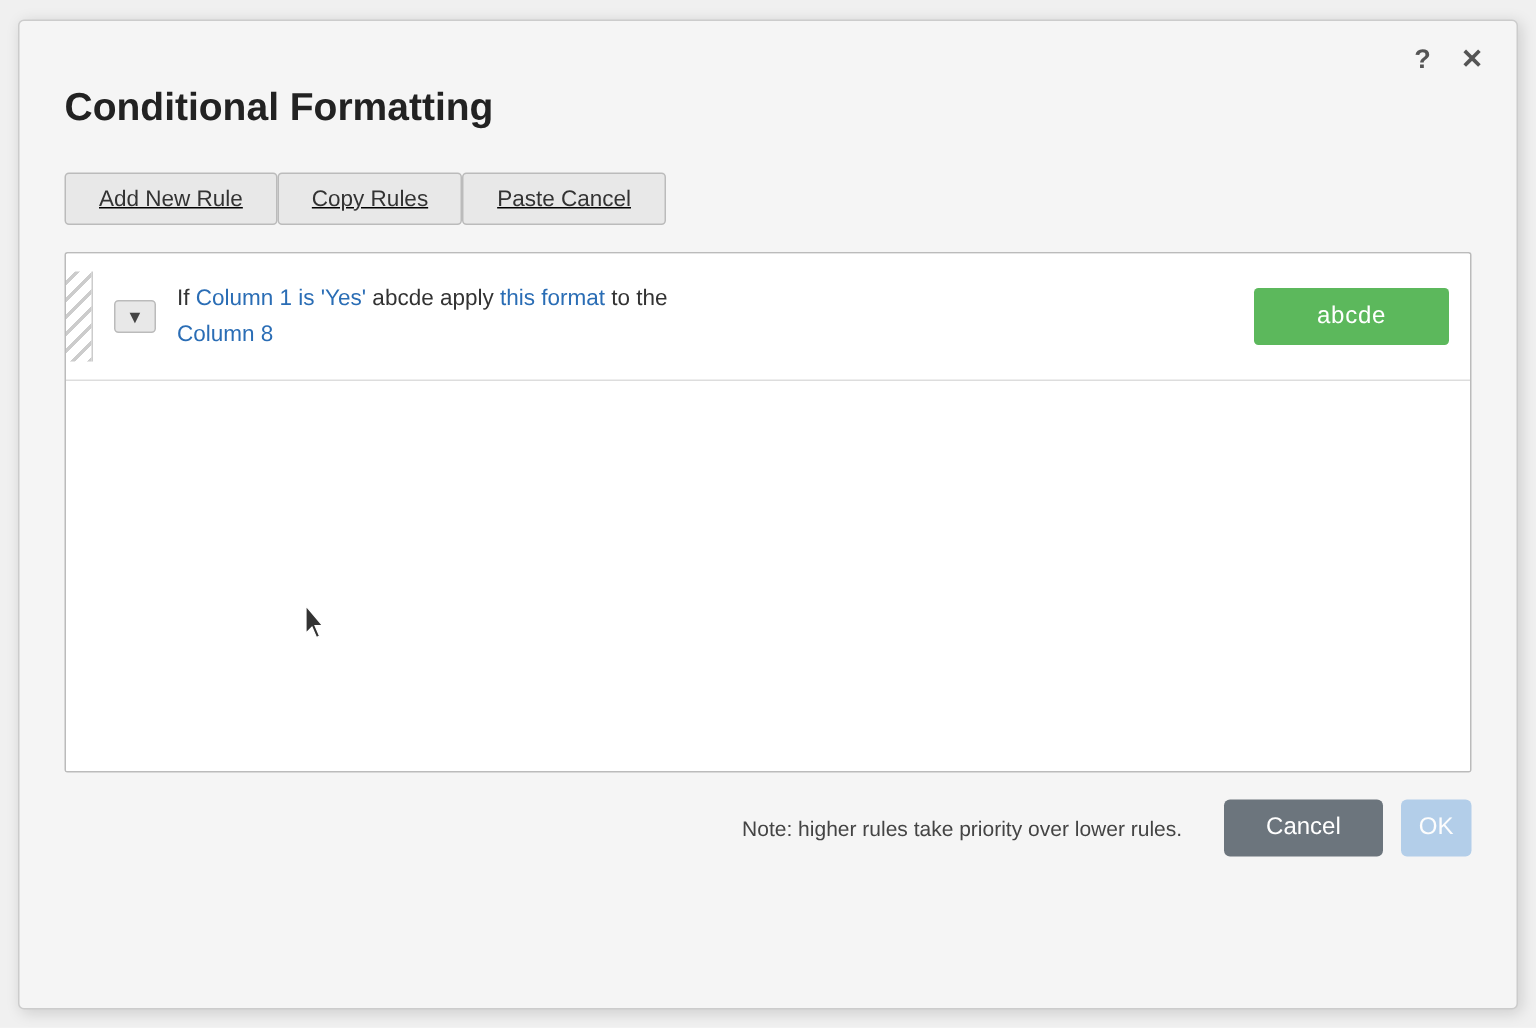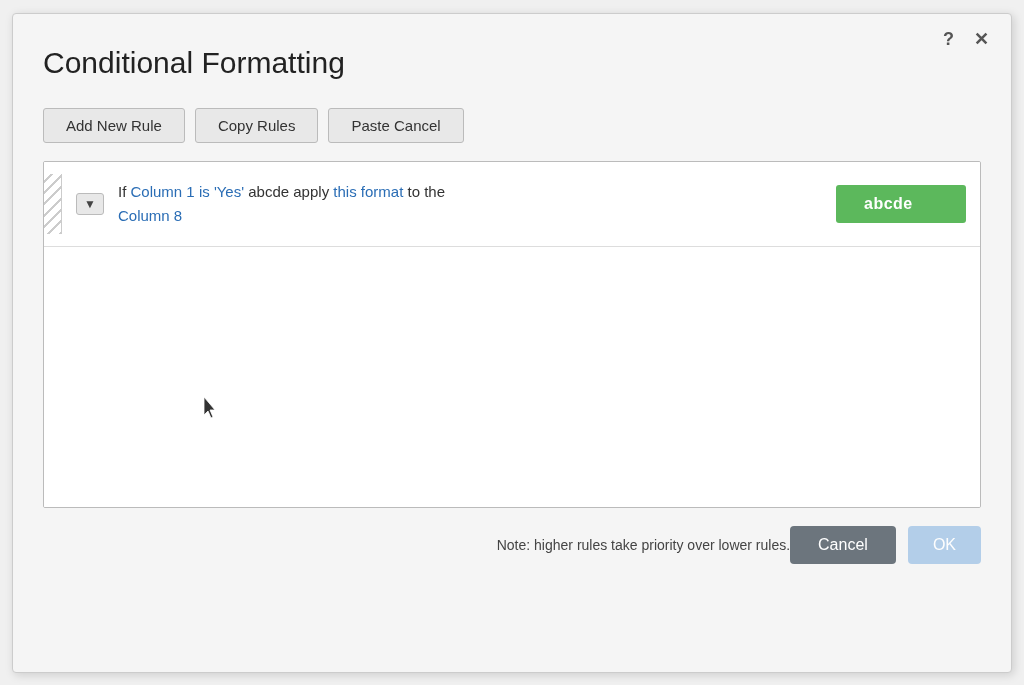--- a/index.html
+++ b/index.html
@@ -42,31 +42,31 @@
       border: none;
       cursor: pointer;
       font-size: 18px;
       color: #555;
       font-weight: bold;
       line-height: 1;
       padding: 2px 4px;
     }
 
     .dialog-title {
-      font-size: 30px;
-      font-weight: normal;
+      font-size: 26px;
+      font-weight: bold;
       color: #222;
-      margin-top: 12px;
+      margin-top: 22px;
       margin-bottom: 28px;
     }
 
     .toolbar {
       display: flex;
-      gap: 10px;
       margin-bottom: 18px;
+      text-decoration: underline;
     }
 
     .toolbar-btn {
       padding: 8px 22px;
       background: #e8e8e8;
       border: 1px solid #bbb;
       border-radius: 3px;
       font-size: 15px;
       color: #333;
       cursor: pointer;
@@ -130,23 +130,24 @@
     .rule-text a {
       color: #2a6db5;
       cursor: pointer;
     }
 
     .rule-preview {
       background: #5cb85c;
       color: #fff;
       padding: 10px 28px;
       font-size: 16px;
-      font-weight: bold;
+      font-weight: normal;
       border-radius: 3px;
       min-width: 130px;
+      text-align: center;
       letter-spacing: 0.5px;
     }
 
     .rules-empty-area {
       height: 260px;
       background: #fff;
     }
 
     .dialog-footer {
       display: flex;
@@ -166,24 +167,25 @@
     }
 
     .btn-cancel {
       padding: 10px 28px;
       background: #6c757d;
       border: none;
       border-radius: 4px;
       font-size: 16px;
       color: #fff;
       cursor: pointer;
+      margin-left: 28px;
     }
 
     .btn-ok {
-      padding: 10px 25px;
+      padding: 10px 12px;
       background: #a8c8e8;
       border: none;
       border-radius: 4px;
       font-size: 16px;
       color: #fff;
       cursor: pointer;
       opacity: 0.85;
     }
   </style>
 </head>

